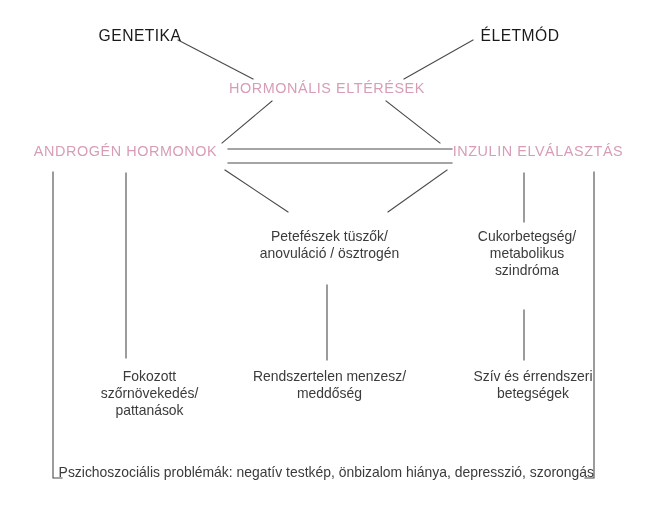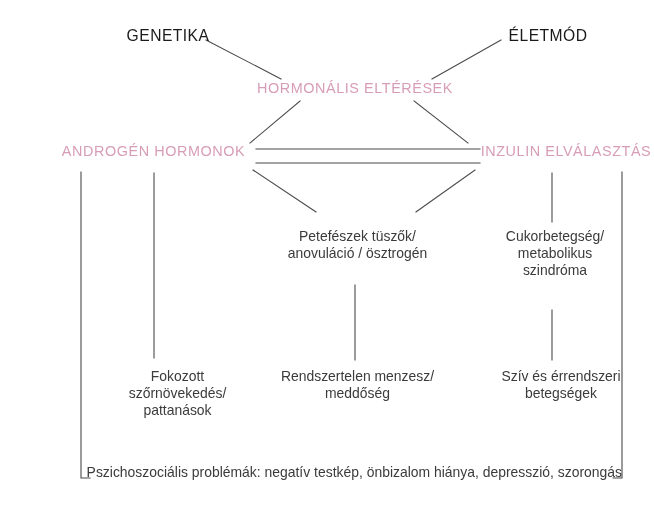--- a/index.html
+++ b/index.html
@@ -5,21 +5,21 @@
   html,body{margin:0;padding:0;}
   body{
     width:654px;height:516px;
     background:#ffffff;
     font-family:"Liberation Sans", sans-serif;
     overflow:hidden;
     position:relative;
   }
   #diagram-root{
     position:absolute;inset:0;
-    width:620px;height:516px;margin-left:28px;
+    width:620px;height:516px;
   }
   .svg-layer{
     position:absolute;left:0;top:0;
     width:654px;height:516px;
     pointer-events:none;
   }
   .node{
     position:absolute;
     text-align:center;
     white-space:pre-line;

